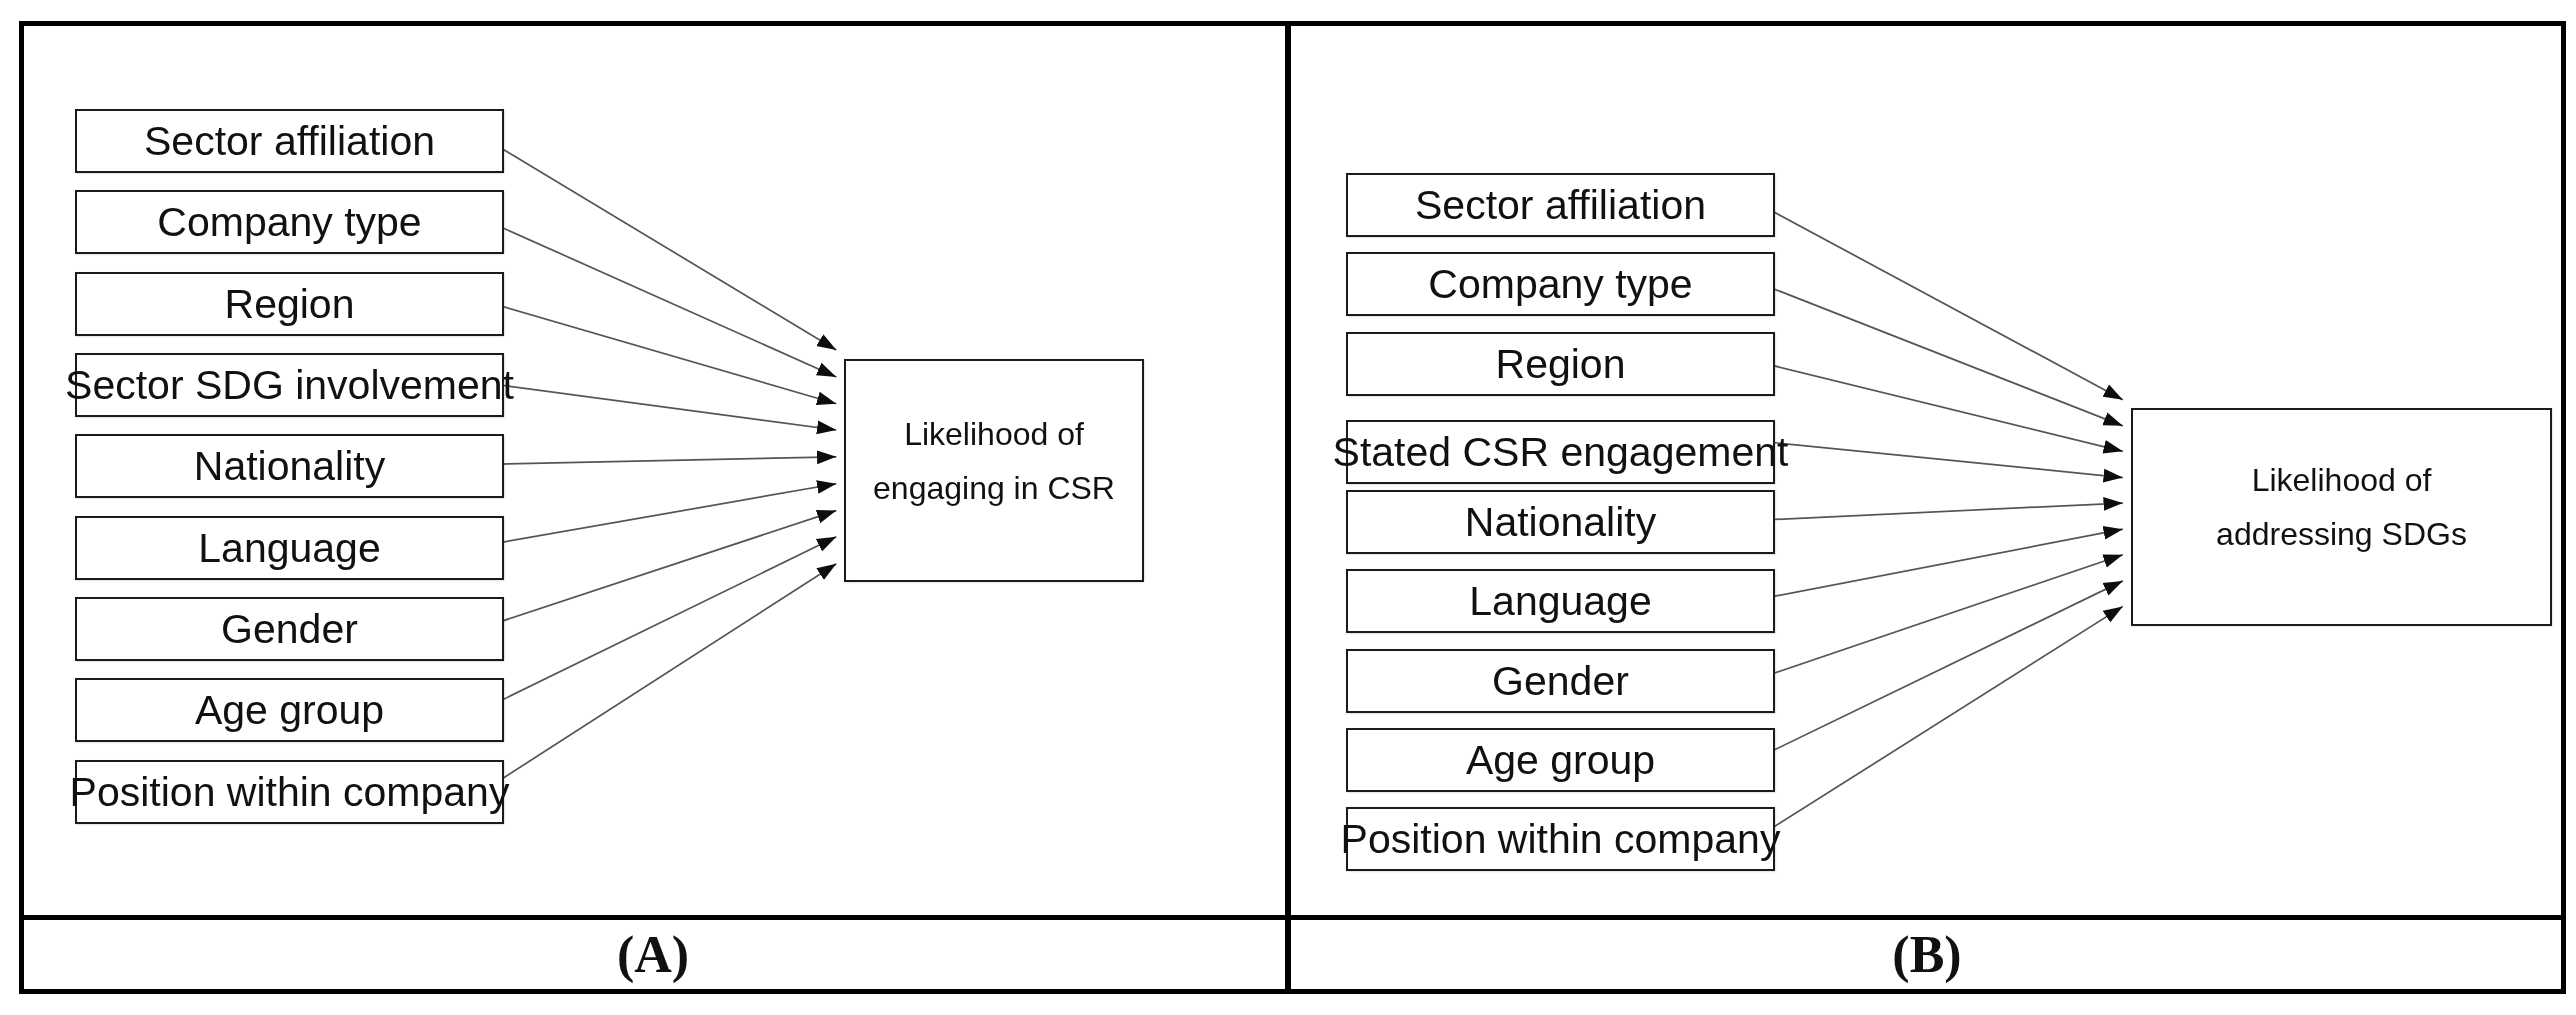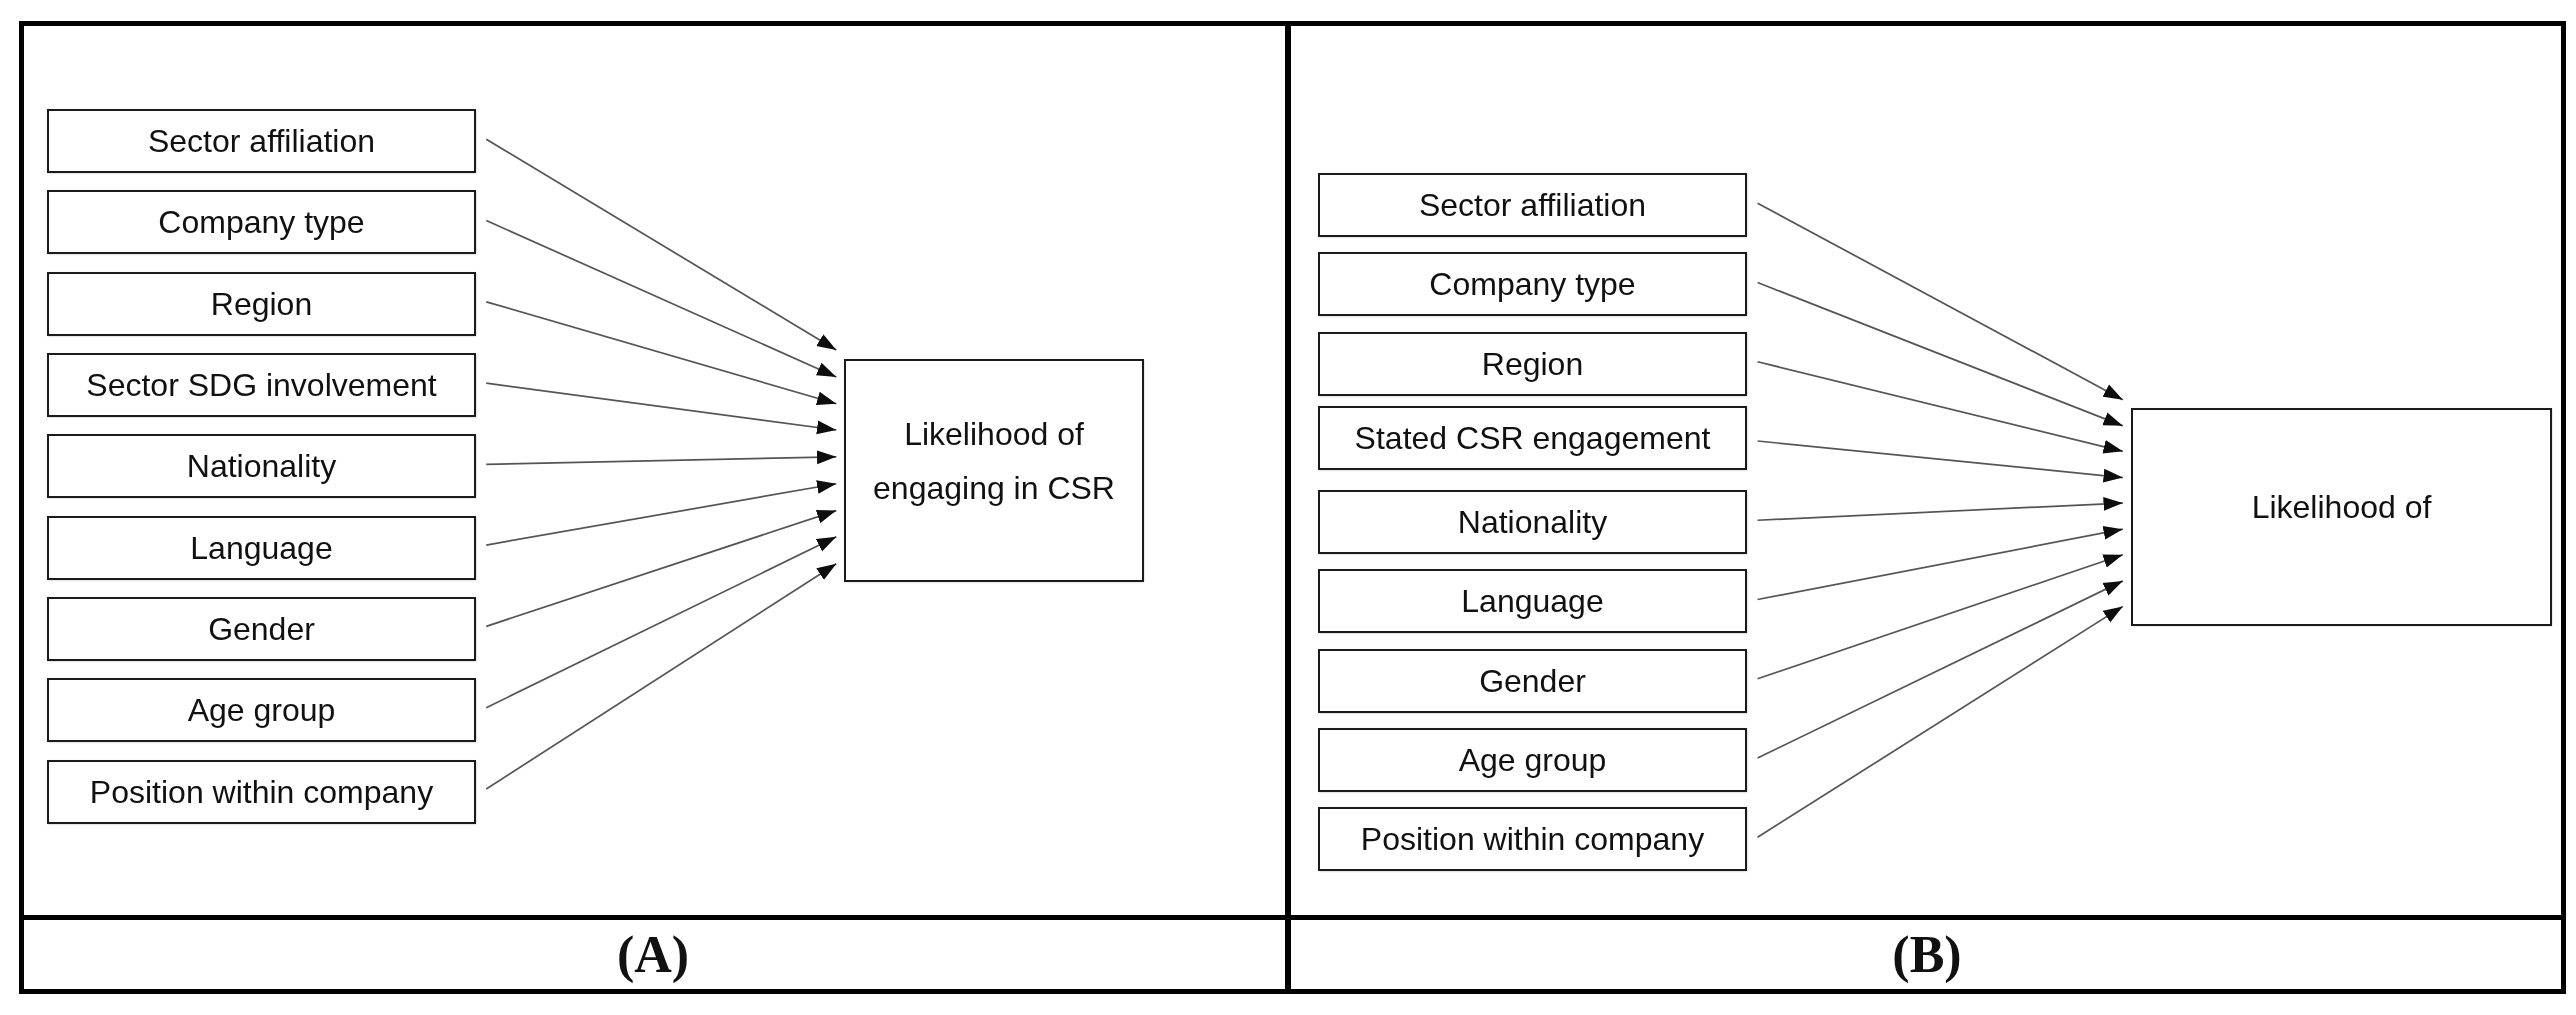--- a/index.html
+++ b/index.html
@@ -32,23 +32,24 @@
     width: 2547px; height: 4.8px;
     background: #000;
   }
   .fbox {
     position: absolute;
     width: 425px; height: 60px;
     border: 2.1px solid #1b1b1b;
     box-sizing: content-box;
     background: #fff;
     display: flex; align-items: center; justify-content: center;
-    font-size: 32px;
+    font-size: 41px;
     white-space: nowrap;
     box-shadow: 1.4px 1.4px 2.1px rgba(0,0,0,0.28);
+    margin-left: 28px;
   }
   .col-a .fbox { left: 47px; }
   .col-b .fbox { left: 1318px; }
   .obox {
     position: absolute;
     border: 2.1px solid #1b1b1b;
     background: #fff;
     display: flex; flex-direction: column;
     align-items: center; justify-content: center;
     font-size: 32px; line-height: 54px;
@@ -133,30 +134,31 @@
 
     <div class="cap cap-a">
       <span>(A)</span>
     </div>
   </div>
 
   <div class="col-b">
     <div class="fbox" style="top:173px">Sector affiliation</div>
     <div class="fbox" style="top:252px">Company type</div>
     <div class="fbox" style="top:332px">Region</div>
-    <div class="fbox" style="top:406px">Stated CSR engagement</div>
+    <div class="fbox" style="top:420px">Stated CSR engagement</div>
     <div class="fbox" style="top:490px">Nationality</div>
     <div class="fbox" style="top:569px">Language</div>
     <div class="fbox" style="top:649px">Gender</div>
     <div class="fbox" style="top:728px">Age group</div>
     <div class="fbox" style="top:807px">Position within company</div>
 
     <div class="obox obox-b">
       <div class="inner">
         <div>Likelihood of</div>
+        <div>addressing SDGs</div>
       </div>
     </div>
 
     <div class="cap cap-b">
       <span>(B)</span>
     </div>
   </div>
 
 </div>
 

